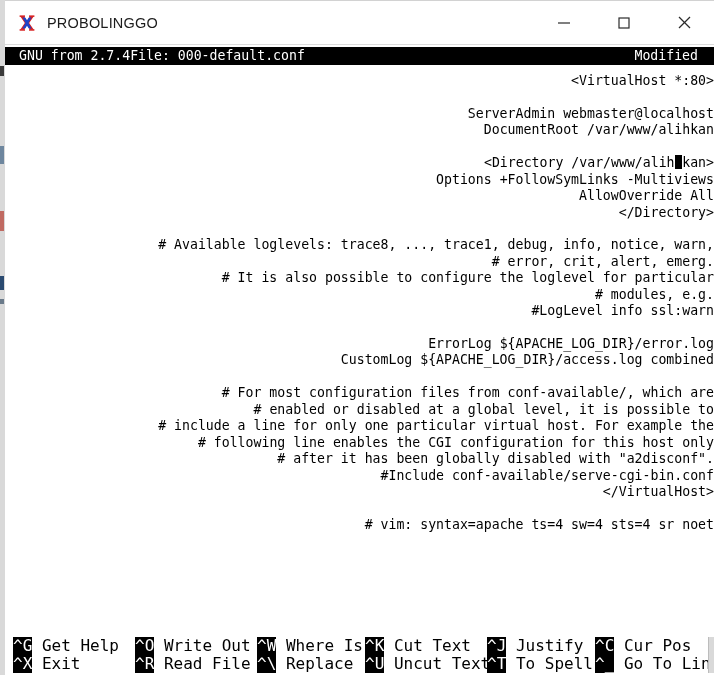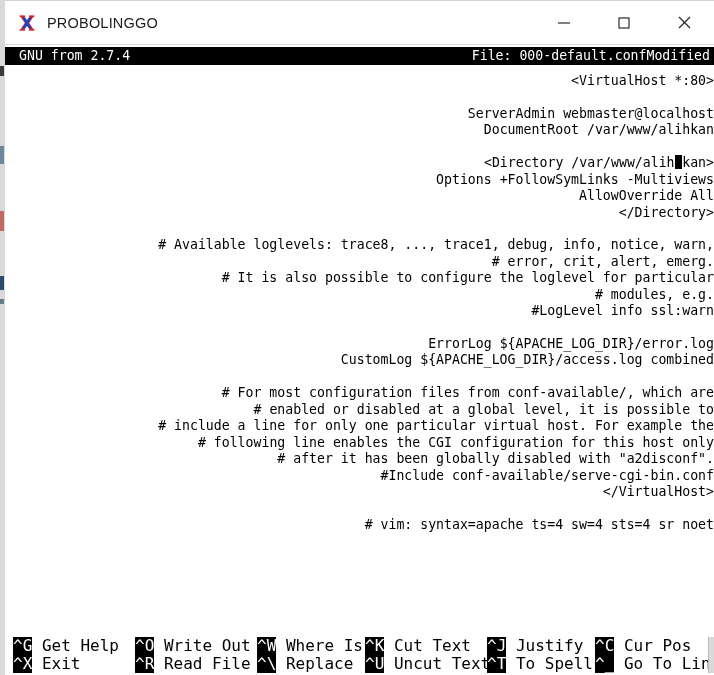--- a/index.html
+++ b/index.html
@@ -134,22 +134,22 @@
     height: 18px;
     background: #000000;
     color: #ffffff;
     display: flex;
     align-items: center;
     white-space: pre;
     font-size: 13.2px;
     line-height: 18px;
   }
   .status-row .sv-left   { padding-left: 14px; }
-  .status-row .sv-center { flex: 1 1 auto; text-align: right; }
-  .status-row .sv-right  { padding-right: 4px; }
+  .status-row .sv-center { flex: 1 1 auto; text-align: left; }
+  .status-row .sv-right  { padding-right: 16px; }
 
   .text-area {
     position: absolute;
     left: 0;
     top: 28px;
     width: 709px;
     height: 560px;
     white-space: pre;
     padding-left: 2px;
     box-sizing: border-box;

